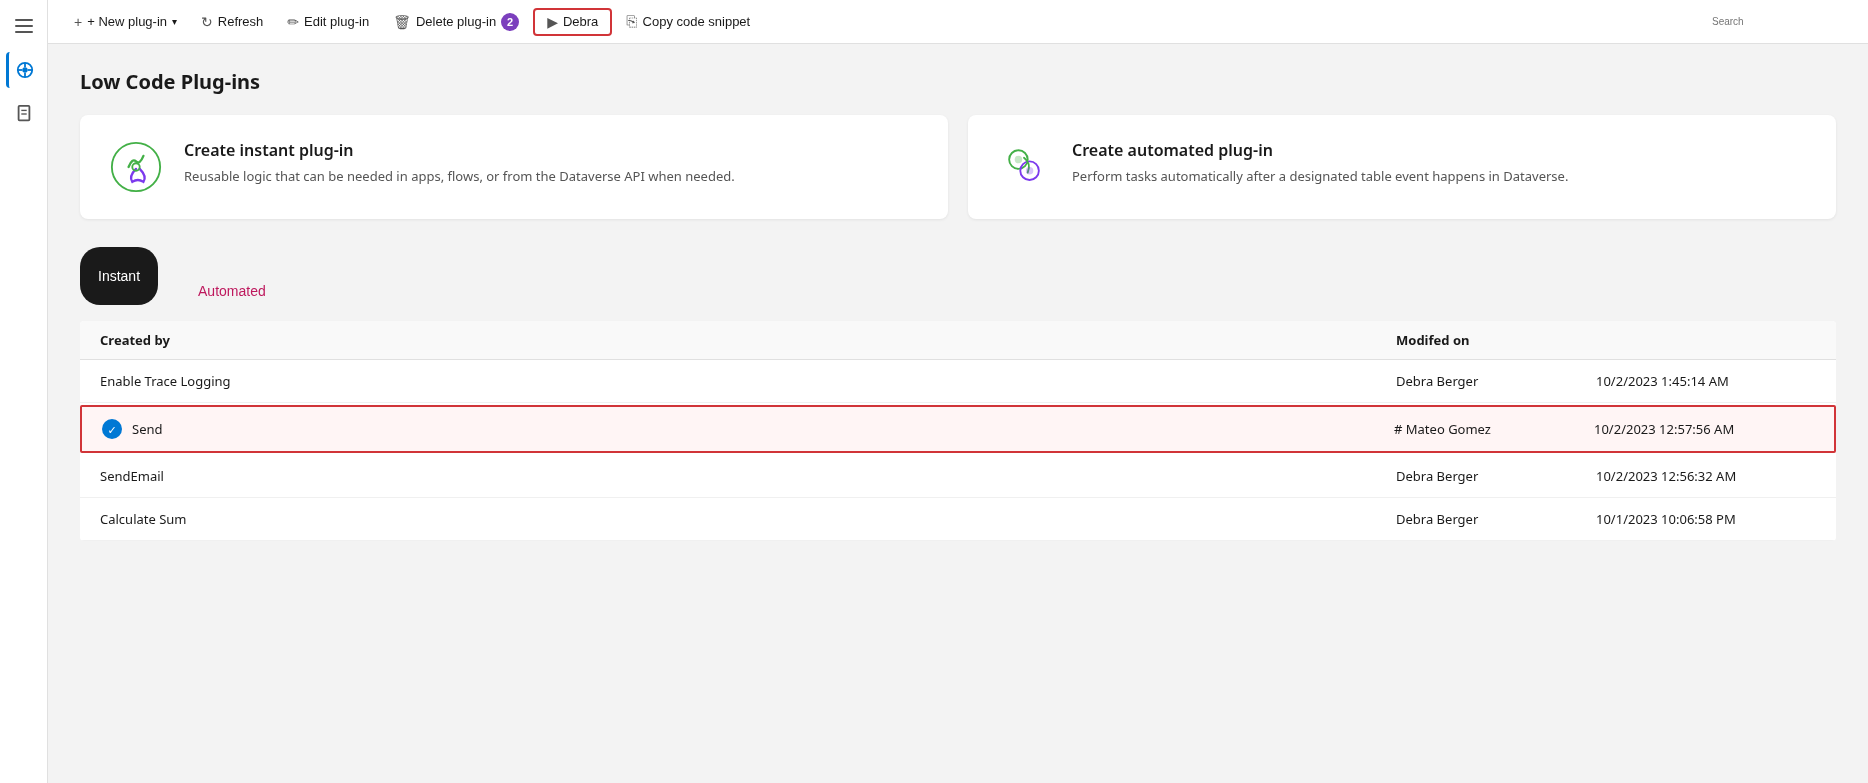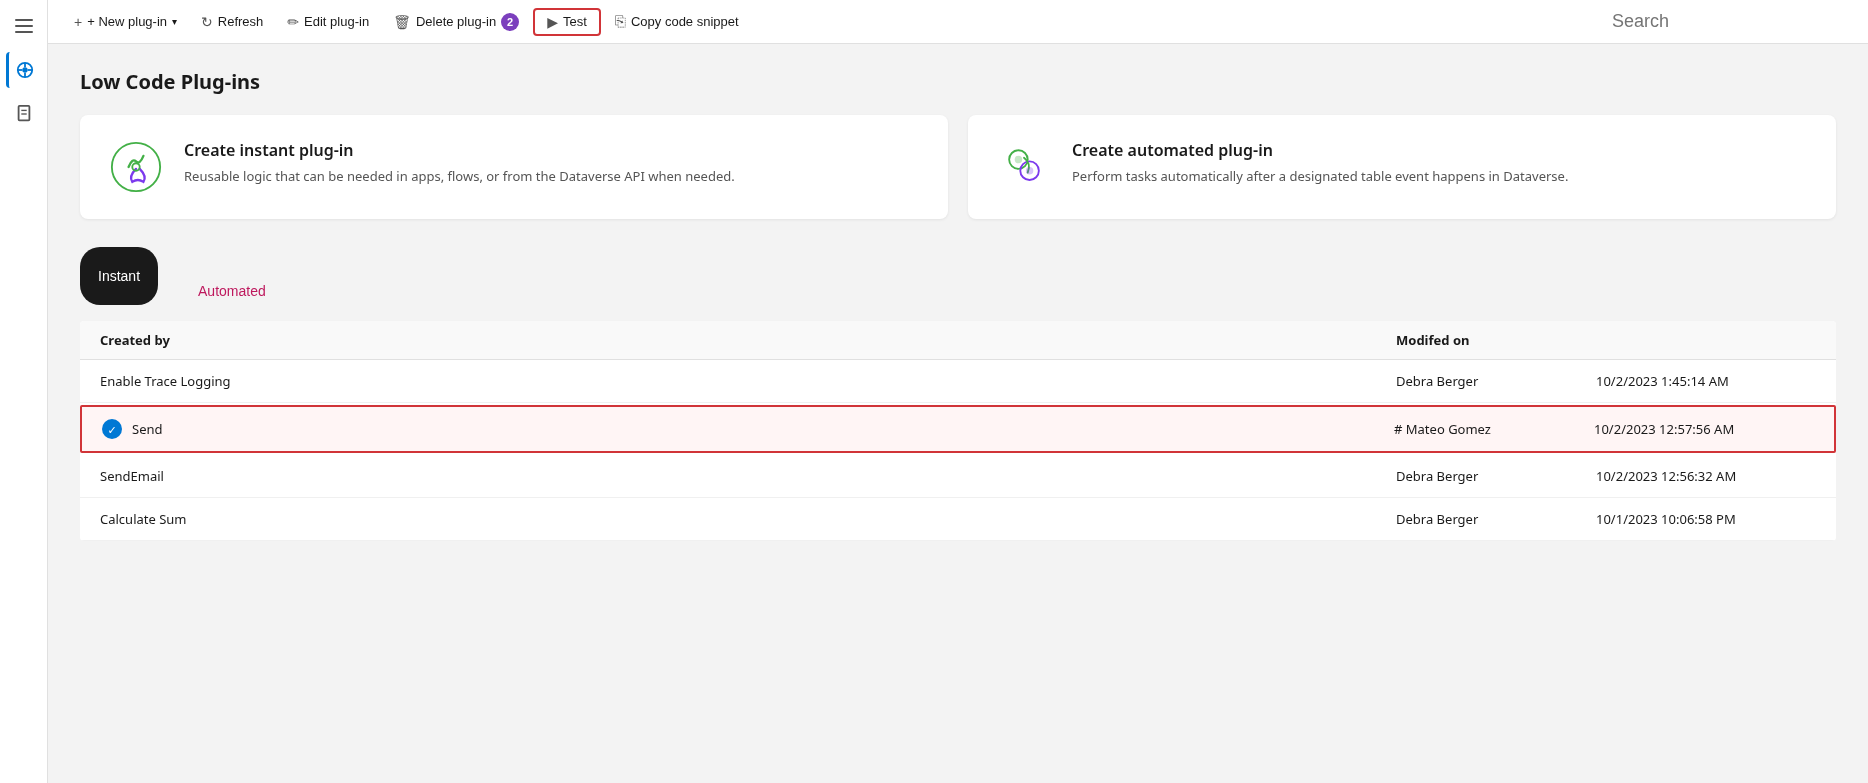--- a/index.html
+++ b/index.html
@@ -98,21 +98,21 @@
       font-size: 11px;
       display: flex;
       align-items: center;
       justify-content: center;
       font-weight: 600;
     }
     .toolbar-search {
       margin-left: auto;
       border: none;
       background: transparent;
-      font-size: 18px;
+      font-size: 10px;
       color: #888;
       outline: none;
       padding: 4px 8px;
     }
 
     
     .content {
       flex: 1;
       padding: 24px 32px;
       overflow-y: auto;
@@ -284,21 +284,21 @@
       <span class="icon">✏</span>
       <span>Edit plug-in</span>
     </button>
     <button class="toolbar-btn" style="display:flex;align-items:center;gap:5px;">
       <span class="icon">🗑</span>
       <span>Delete plug-in</span>
       <span class="toolbar-badge">2</span>
     </button>
     <button class="toolbar-btn test-btn">
       <span class="icon">▶</span>
-      <span>Test</span>
+      <span>Debra</span>
     </button>
     <button class="toolbar-btn">
       <span class="icon">⎘</span>
       <span>Copy code snippet</span>
     </button>
     <input class="toolbar-search" type="text" placeholder="Search" style="">
   </div>
 
   <div class="content">
 

